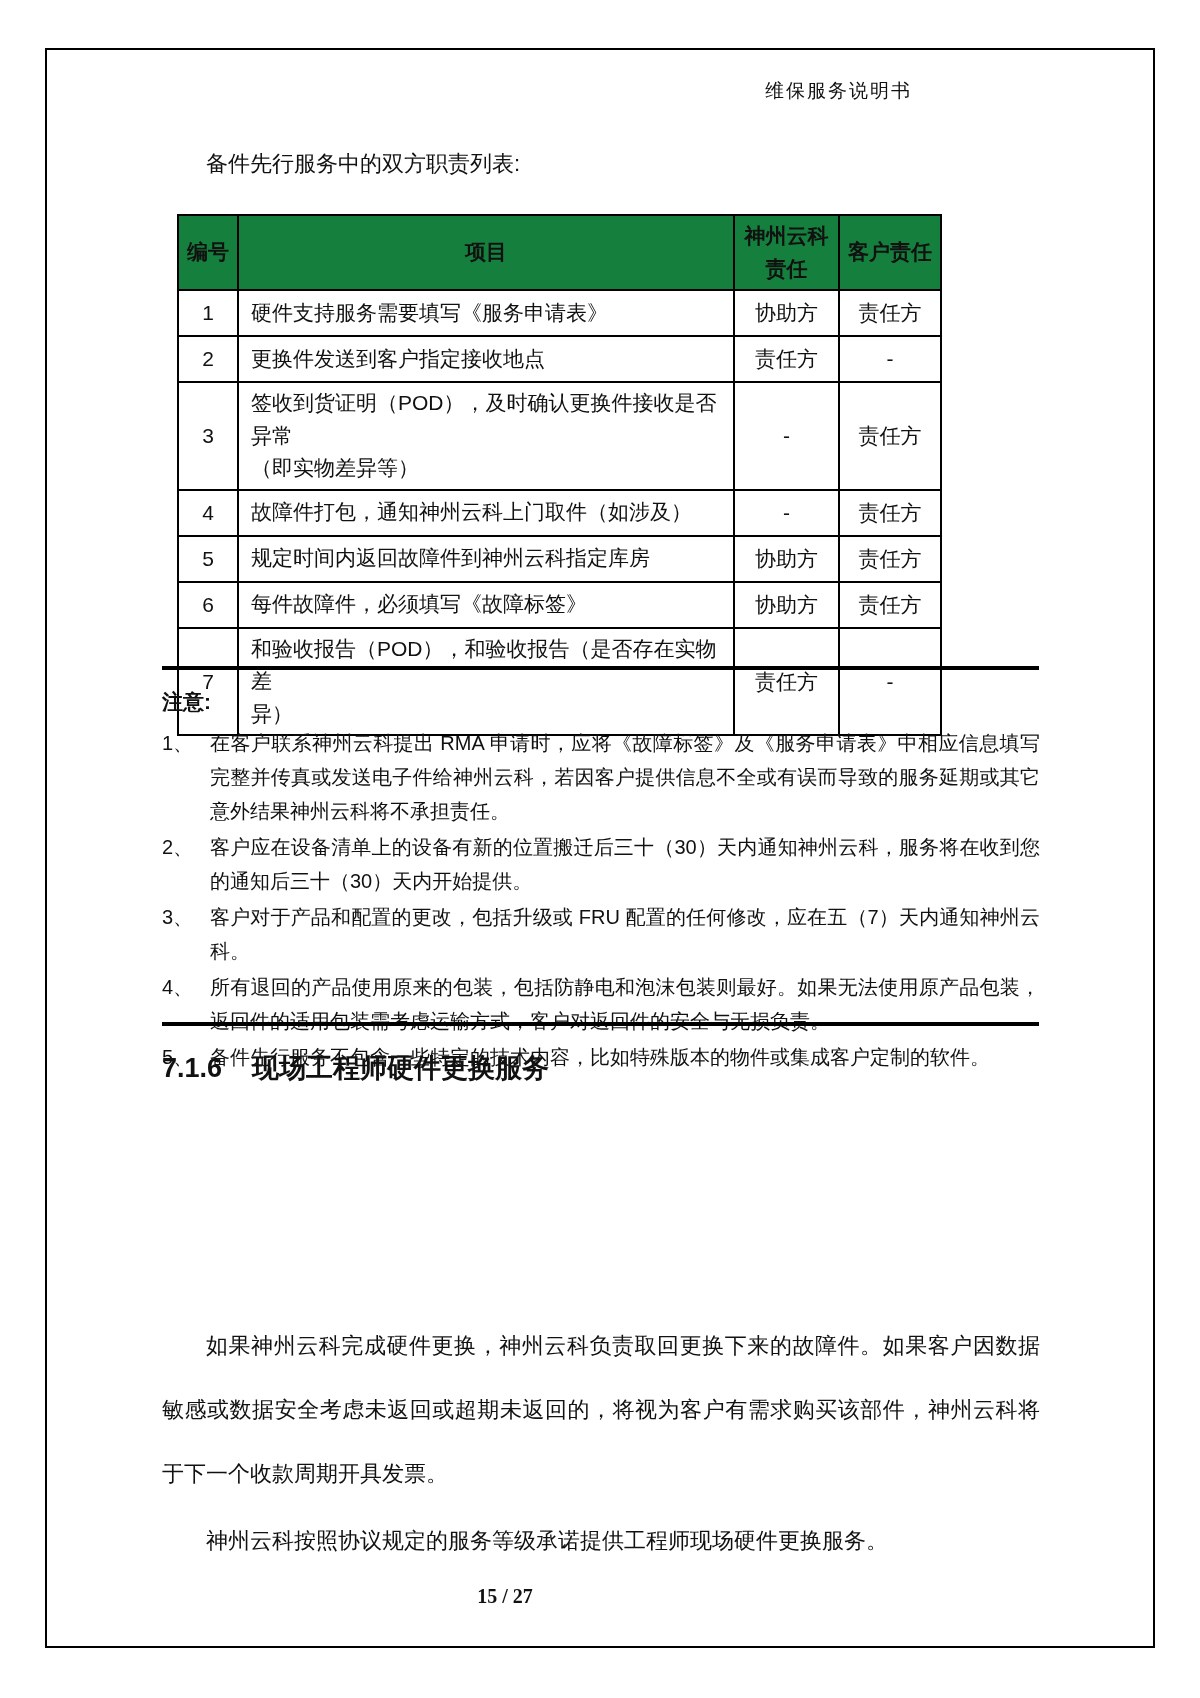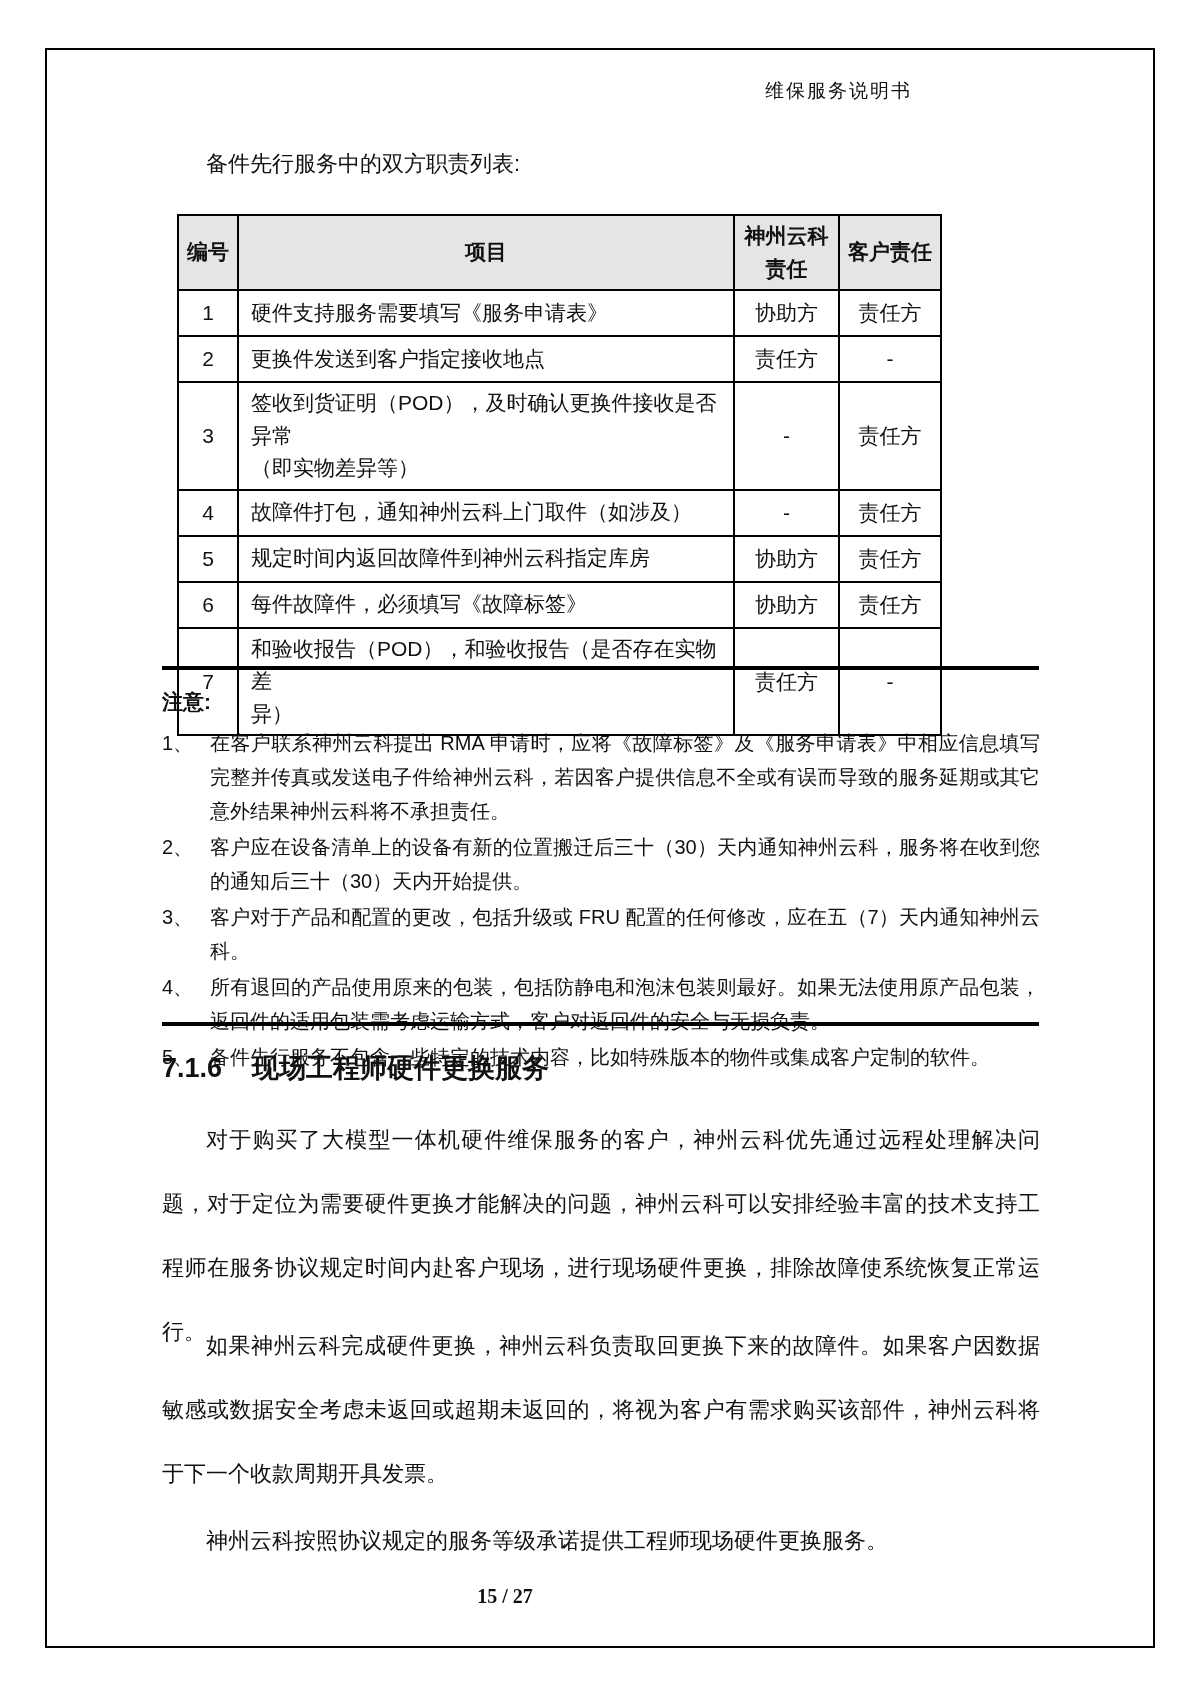--- a/index.html
+++ b/index.html
@@ -52,21 +52,21 @@
   table.resp-table col.col-no       { width: 60px; }
   table.resp-table col.col-item     { width: 496px; }
   table.resp-table col.col-vendor   { width: 105px; }
   table.resp-table col.col-customer { width: 102px; }
   table.resp-table th, table.resp-table td {
     border: 2px solid #000;
     text-align: center;
     vertical-align: middle;
     padding: 4px 6px;
   }
-  table.resp-table thead tr { height: 72px; background: #e5e5e5; }
+  table.resp-table thead tr { height: 72px; background: #15803d; }
   table.resp-table th { font-weight: bold; white-space: pre-line; line-height: 1.55; }
   table.resp-table td.cell-item {
     text-align: left;
     padding-left: 12px;
     white-space: pre-line;
     line-height: 1.55;
   }
   tr.h-s { height: 46px; }
   tr.h-d { height: 73px; }
 
@@ -239,19 +239,18 @@
       <span class="note-text">备件先行服务不包含一些特定的技术内容，比如特殊版本的物件或集成客户定制的软件。</span>
     </div>
   </div>
 
   <div class="rule-thick"></div>
 
   <div class="section-heading">
     <span class="section-number">7.1.6</span><span>现场工程师硬件更换服务</span>
   </div>
 
-  <p class="body-para para-1">对于购买了大模型一体机硬件维保服务的客户，神州云科优先通过远程处理解决问题，对于定位为需要硬件更换才能解决的问题，神州云科可以安排经验丰富的技术支持工程师在服务协议规定时间内赴客户现场，进行现场硬件更换，排除故障使系统恢复正常运行。</p>
   <p class="body-para para-2">如果神州云科完成硬件更换，神州云科负责取回更换下来的故障件。如果客户因数据敏感或数据安全考虑未返回或超期未返回的，将视为客户有需求购买该部件，神州云科将于下一个收款周期开具发票。</p>
   <p class="body-para para-3">神州云科按照协议规定的服务等级承诺提供工程师现场硬件更换服务。</p>
 
   <div class="page-number">15 / 27</div>
 
 </div>
 
 </body></html>

